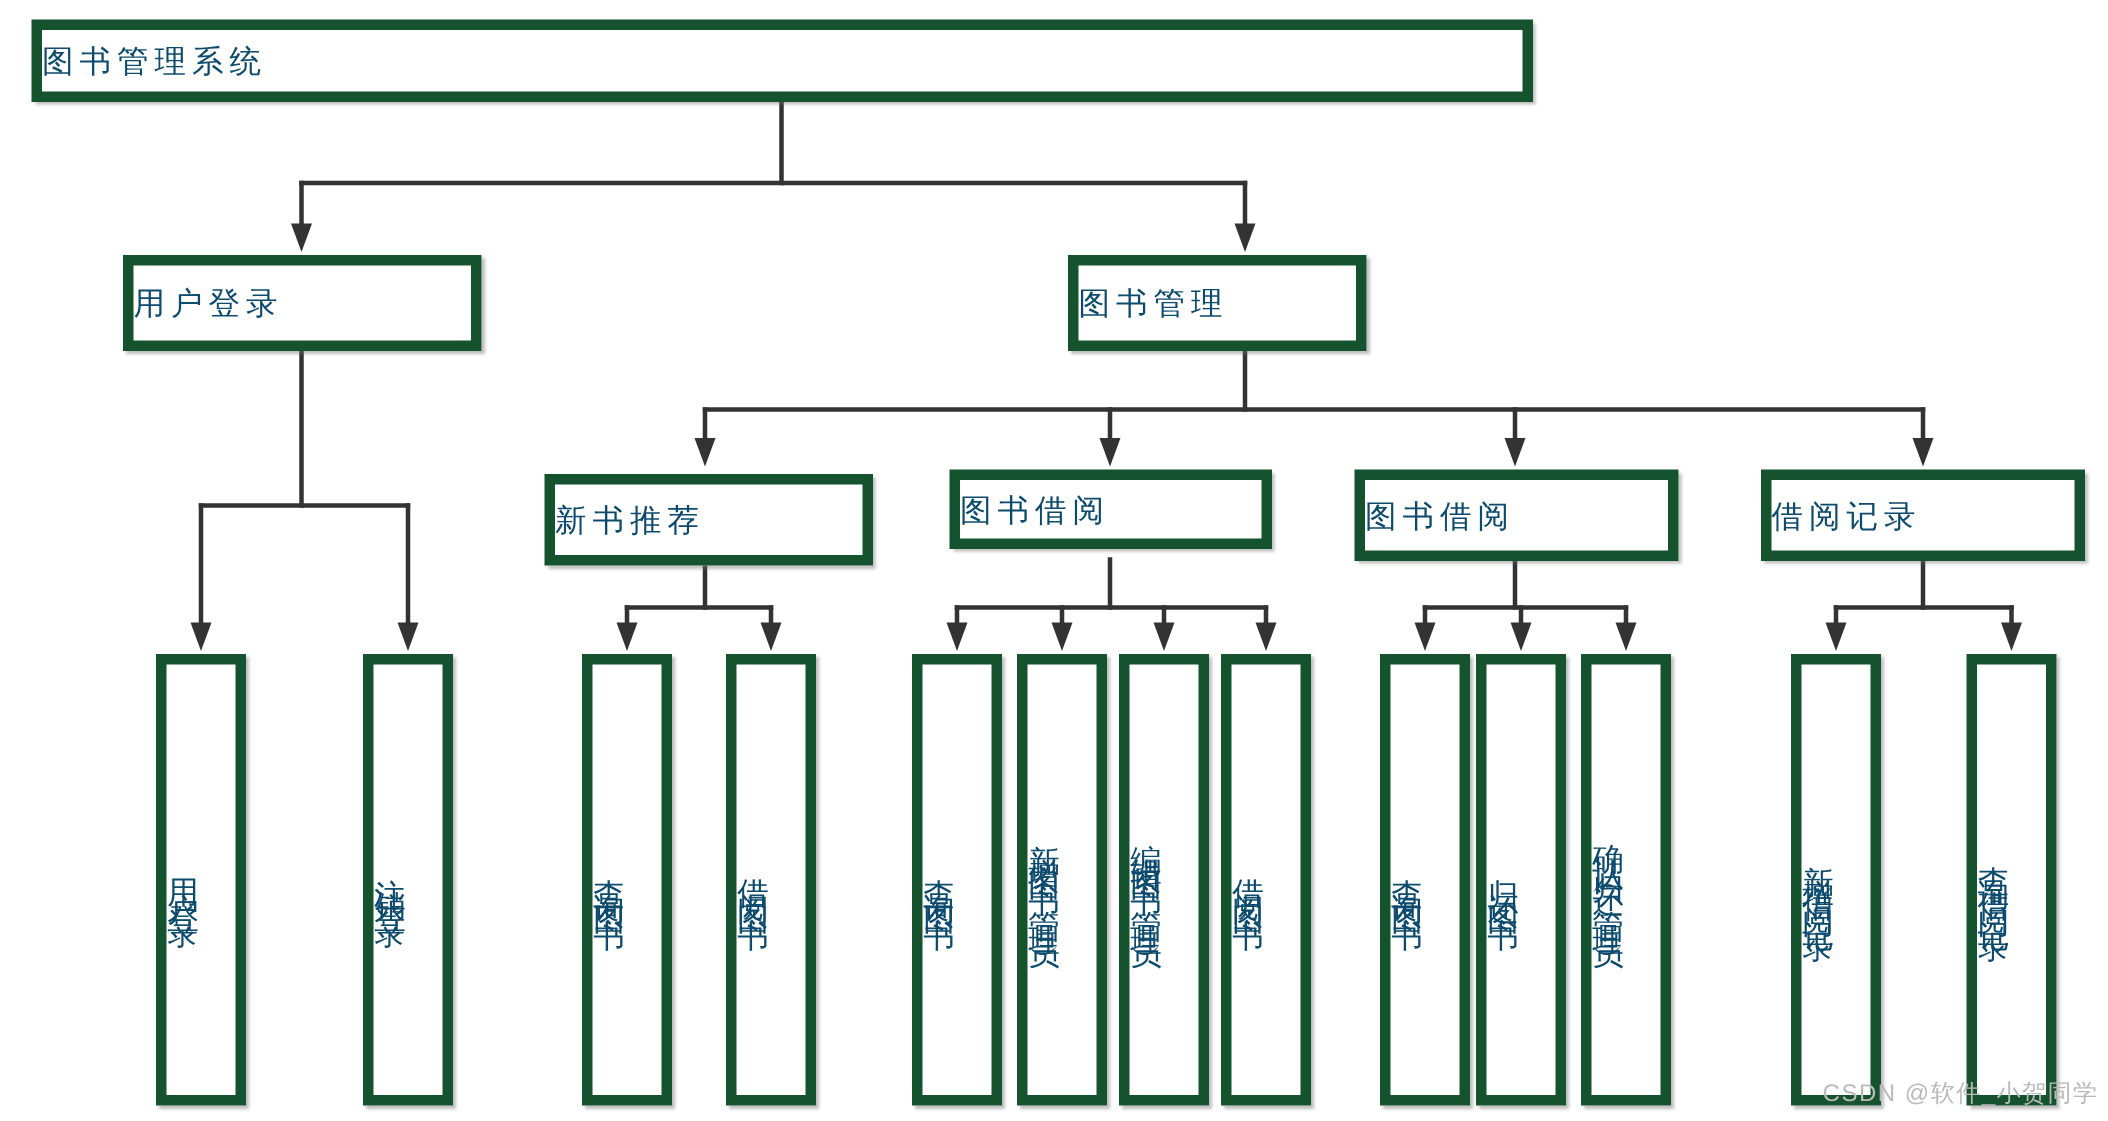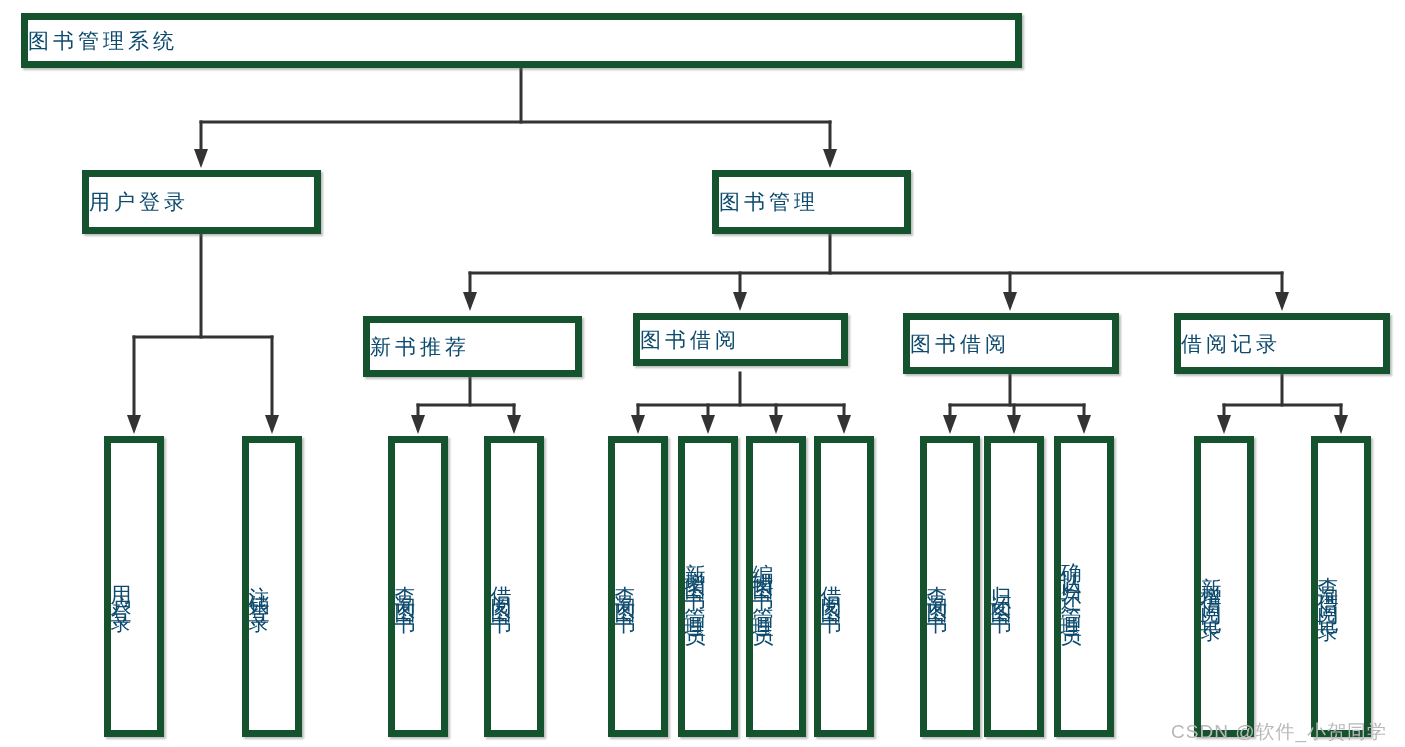--- a/index.html
+++ b/index.html
@@ -38,22 +38,22 @@
     writing-mode: vertical-rl;
     text-orientation: mixed;
     font-size: 21px;
     letter-spacing: 9px;
     line-height: 1;
     white-space: nowrap;
   }
   .watermark {
     position: absolute;
     top: 719px;
-    right: 18px;
-    font-size: 19px;
+    right: 6px;
+    font-size: 16px;
     letter-spacing: 1px;
     color: #b9b9b9;
     z-index: 3;
     white-space: nowrap;
   }
 </style>
 </head>
 <body>
 
 <div class="canvas">

